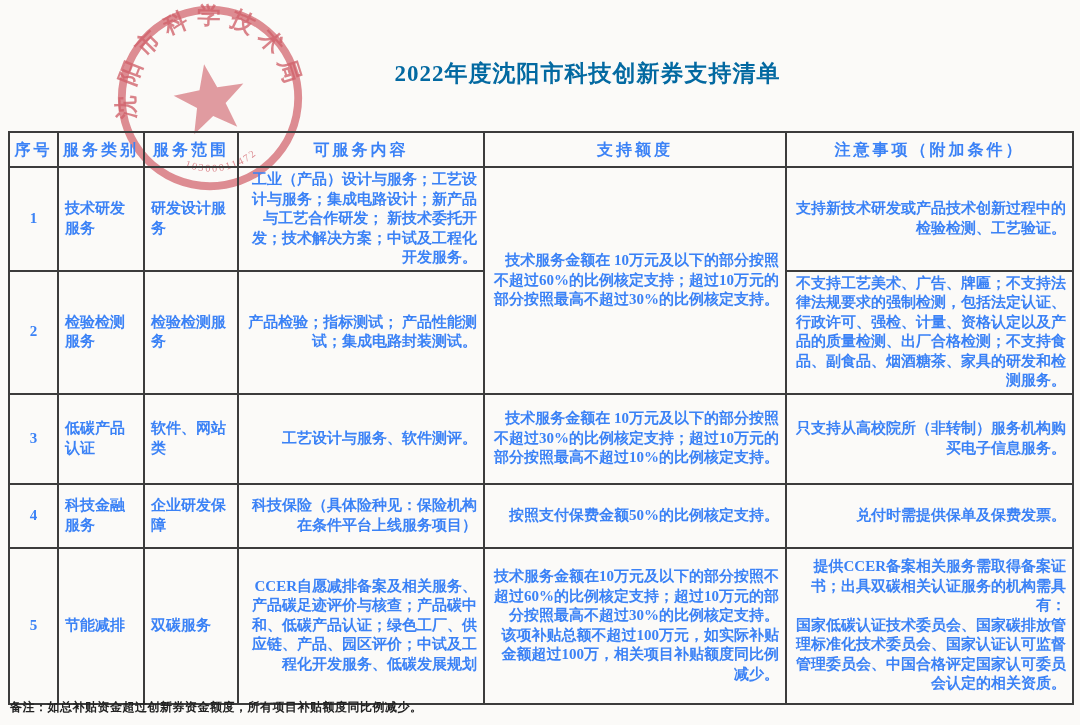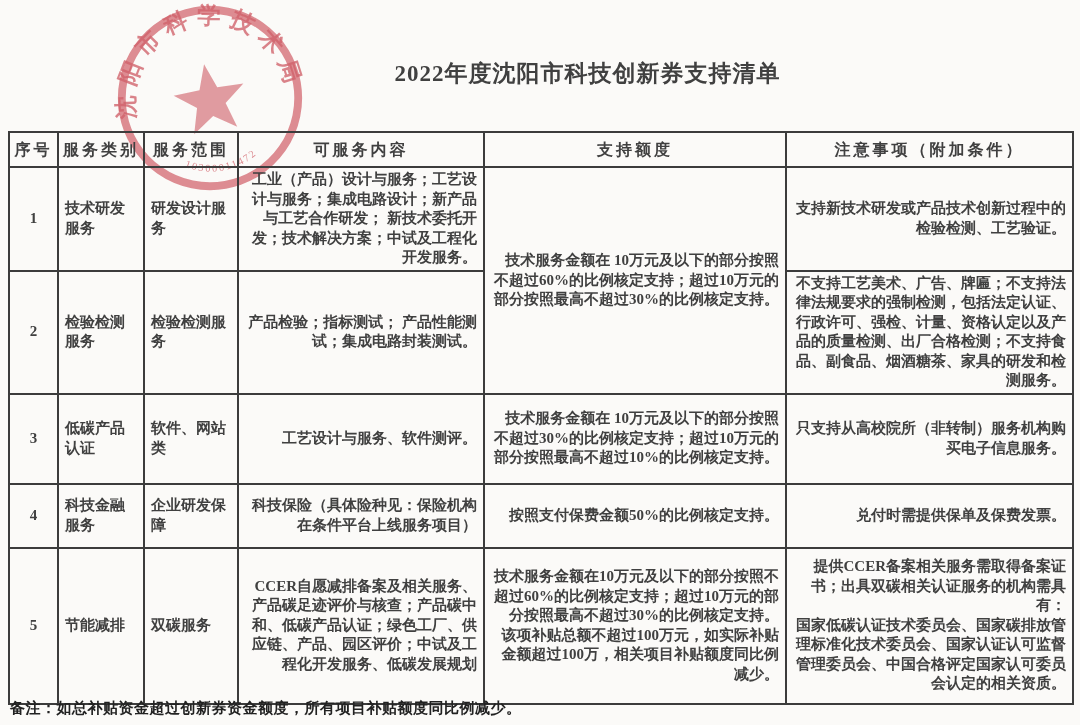--- a/index.html
+++ b/index.html
@@ -5,53 +5,53 @@
   html,body{margin:0;padding:0;}
   body{
     width:1080px;height:725px;position:relative;overflow:hidden;
     background:#fbfaf8;
     font-family:"Liberation Serif","DejaVu Serif",serif;
     color:#1f1f1f;
   }
   .page-title{
     position:absolute;left:0;top:58px;width:1080px;
     text-align:center;padding-left:95px;box-sizing:border-box;
-    font-size:23px;font-weight:bold;letter-spacing:1px;color:#404040;
+    font-size:23px;font-weight:bold;letter-spacing:1px;color:#0369a1;
   }
   .seal{
     position:absolute;left:112px;top:0px;width:196px;height:196px;
     transform:rotate(-10deg);
     mix-blend-mode:multiply;opacity:.88;
     pointer-events:none;
   }
   table.doc{
     position:absolute;left:8px;top:131px;
     width:1064px;height:565px;
     border-collapse:collapse;table-layout:fixed;
     background:transparent;
   }
   table.doc th,table.doc td{
     border:2px solid #3c3c3c;
     padding:2px 6px;
     font-size:15px;line-height:19.5px;
-    font-weight:600;color:#404040;
+    font-weight:600;color:#3b82f6;
     vertical-align:middle;
     overflow:hidden;
   }
   table.doc th{
     font-size:16px;font-weight:bold;text-align:center;
     letter-spacing:3px;padding:2px 2px;
   }
   td.c-no{text-align:center;font-family:"Liberation Serif",serif;}
   td.c-cat,td.c-scope{text-align:left;}
   td.c-content,td.c-support,td.c-notes{text-align:right;}
   .preline{white-space:pre-line;}
   .footnote{
     position:absolute;left:10px;top:699px;
-    font-size:15px;font-weight:600;color:#222;letter-spacing:.5px;
+    font-size:12px;font-weight:600;color:#222;letter-spacing:.5px;
   }
 </style>
 </head>
 <body>
 
 <div class="page-title">2022年度沈阳市科技创新券支持清单</div>
 
 <svg class="seal" viewBox="0 0 200 200" aria-hidden="true">
   <defs>
     <path id="arcTop" d="M 35,145 A 78,78 0 1 1 165,145" fill="none"></path>

